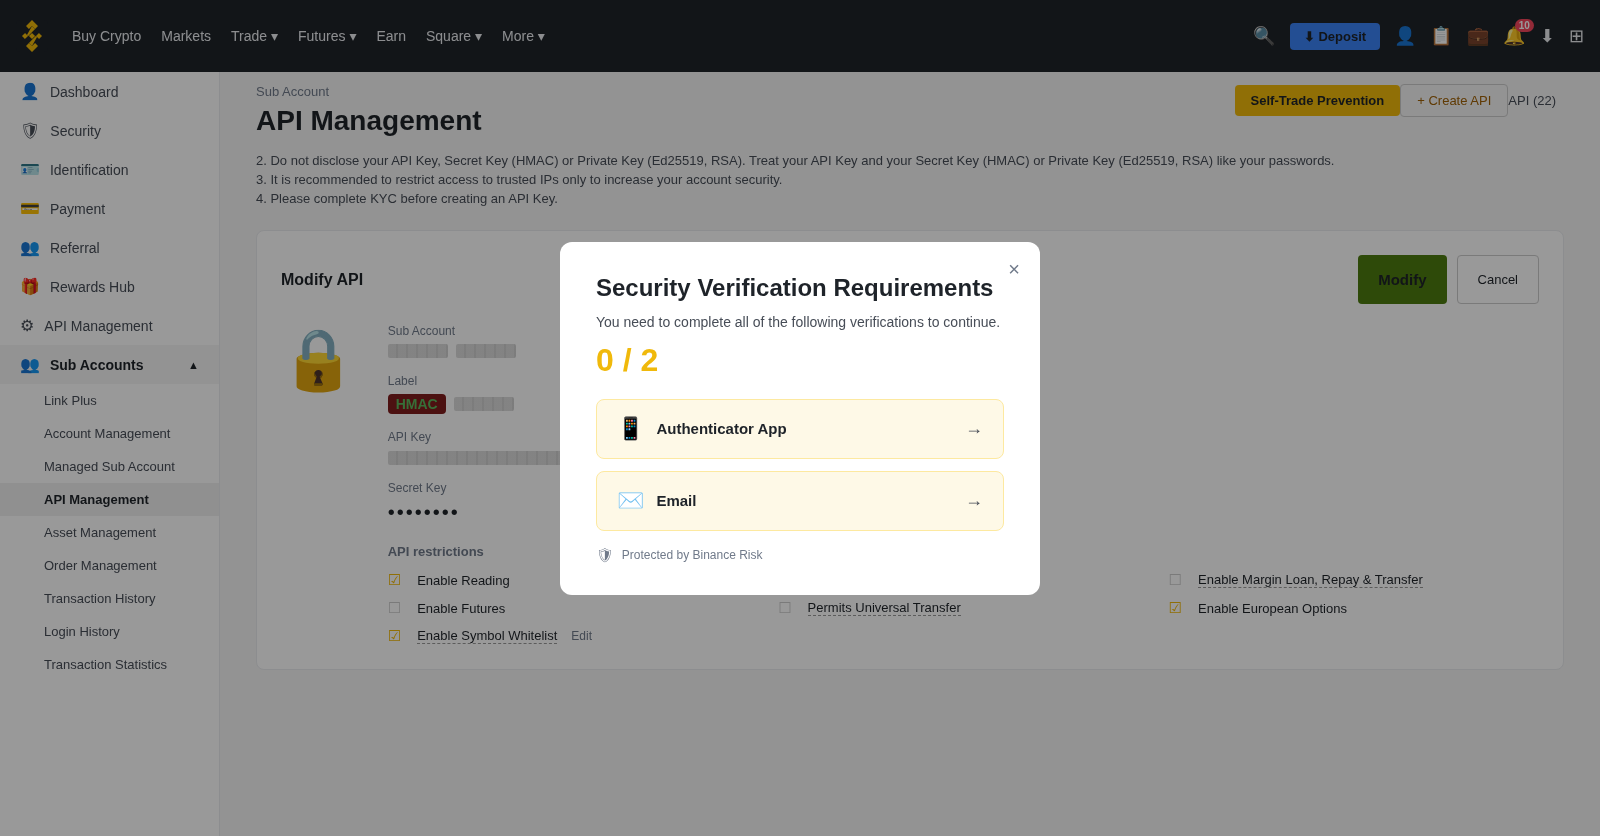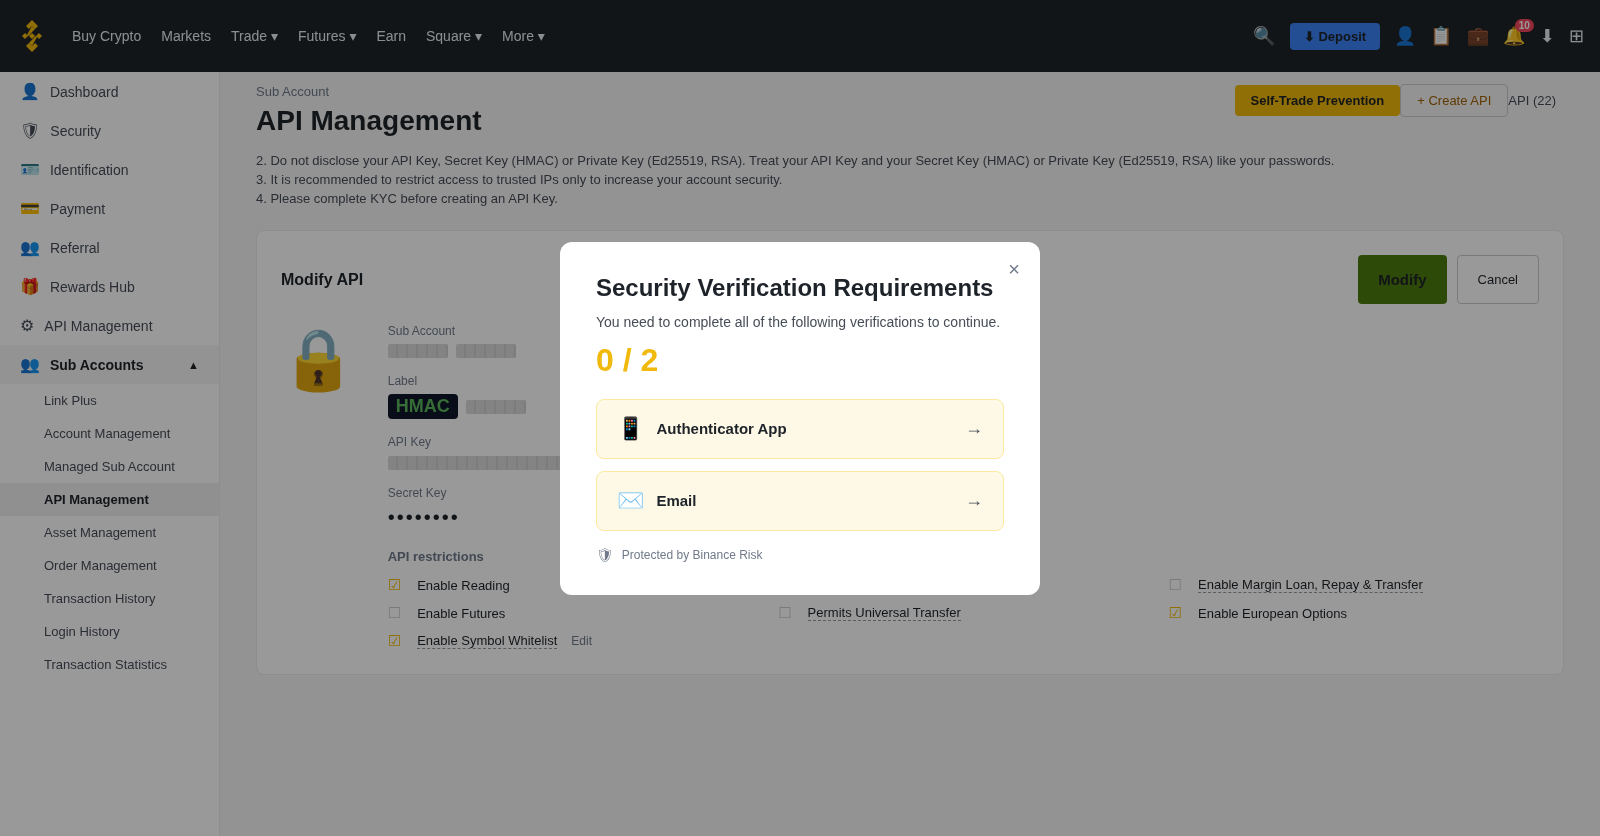--- a/index.html
+++ b/index.html
@@ -86,21 +86,21 @@
     .field-row { margin-bottom: 16px; }
     .field-label { font-size: 12px; color: #707a8a; margin-bottom: 6px; font-weight: 500; }
     .field-value { font-size: 13px; color: #1e2329; display: flex; align-items: center; gap: 8px; }
     .blurred-text {
       display: inline-block; width: 260px; height: 14px;
       background: repeating-linear-gradient(90deg, #ccc 0, #ccc 8px, #bbb 8px, #bbb 10px);
       border-radius: 2px; opacity: 0.7;
     }
     .blurred-short { width: 60px; }
     .blurred-long { width: 380px; }
-    .tag { background: #0f172a; color: #5db85d; border-radius: 4px; padding: 2px 8px; font-size: 18px; font-weight: 600; }
+    .tag { background: #7f1d1d; color: #5db85d; border-radius: 4px; padding: 2px 8px; font-size: 14px; font-weight: 600; }
     .copy-link { color: #f0b90b; font-size: 13px; cursor: pointer; }
 
     .password-dots { font-size: 20px; letter-spacing: 2px; color: #1e2329; }
 
     .restrictions-section { margin-top: 20px; }
     .restrictions-title { font-size: 13px; font-weight: 600; color: #707a8a; margin-bottom: 12px; }
     .restrictions-grid { display: grid; grid-template-columns: 1fr 1fr 1fr; gap: 10px 20px; }
     .restriction-item { display: flex; align-items: center; gap: 8px; font-size: 13px; }
     .checkbox-checked { color: #f0b90b; font-size: 15px; }
     .checkbox-unchecked { color: #ccc; font-size: 15px; }

